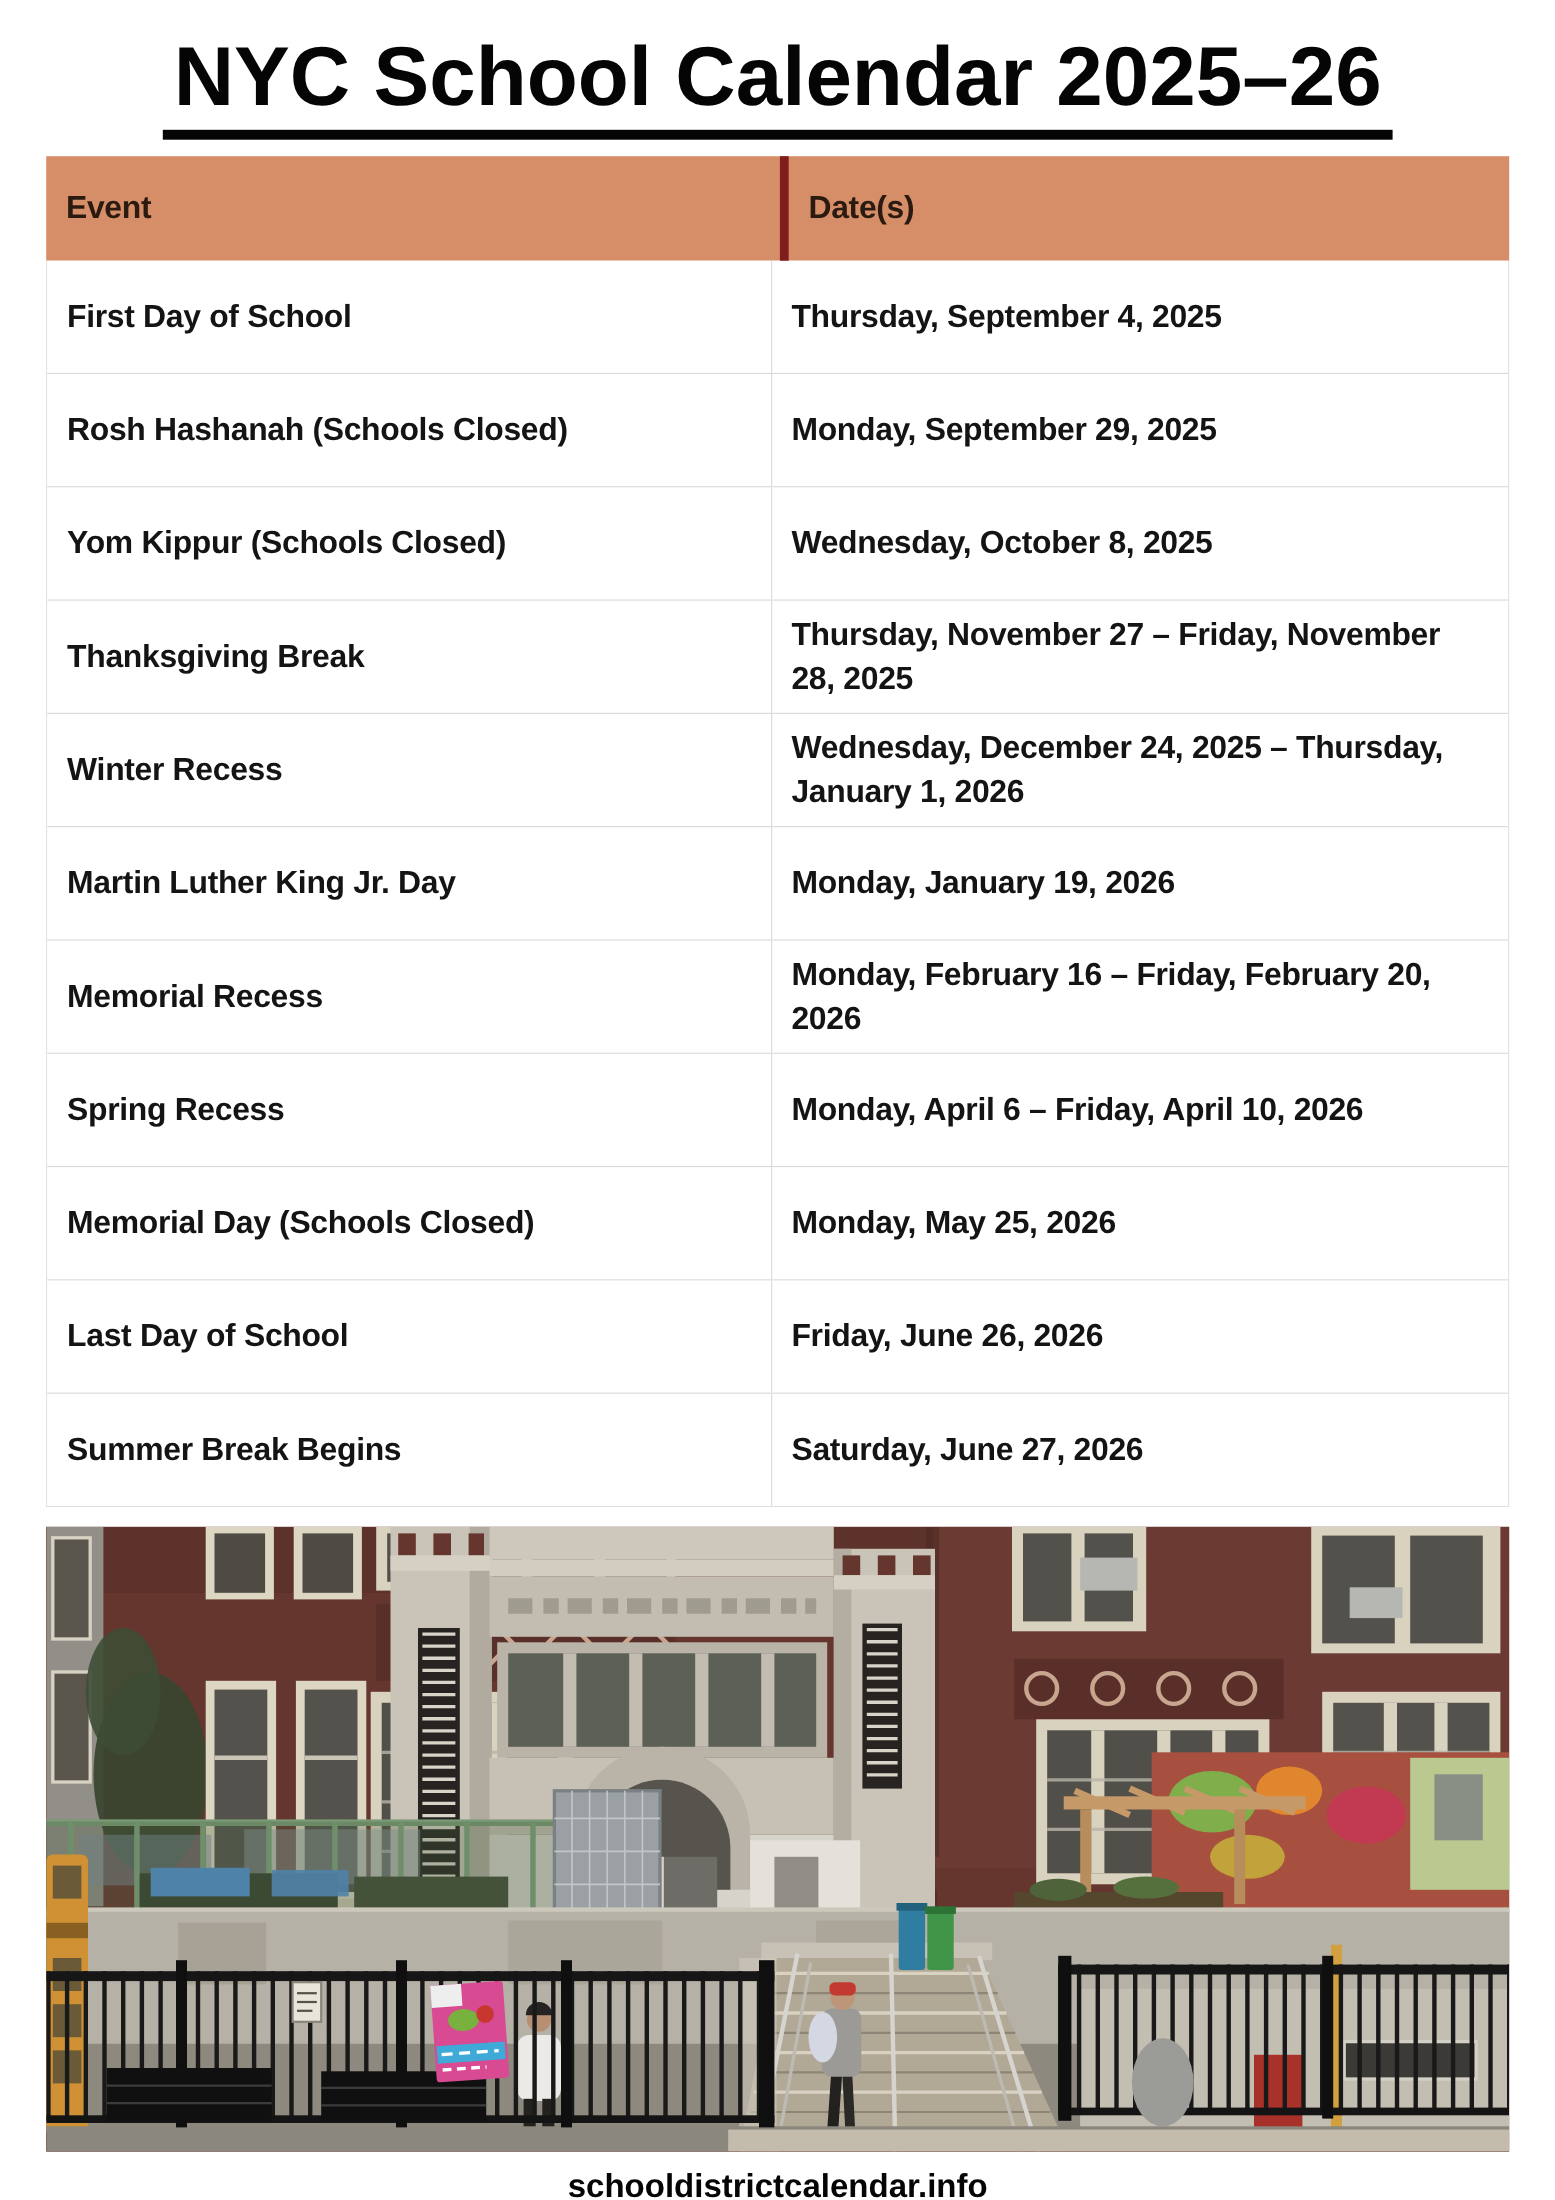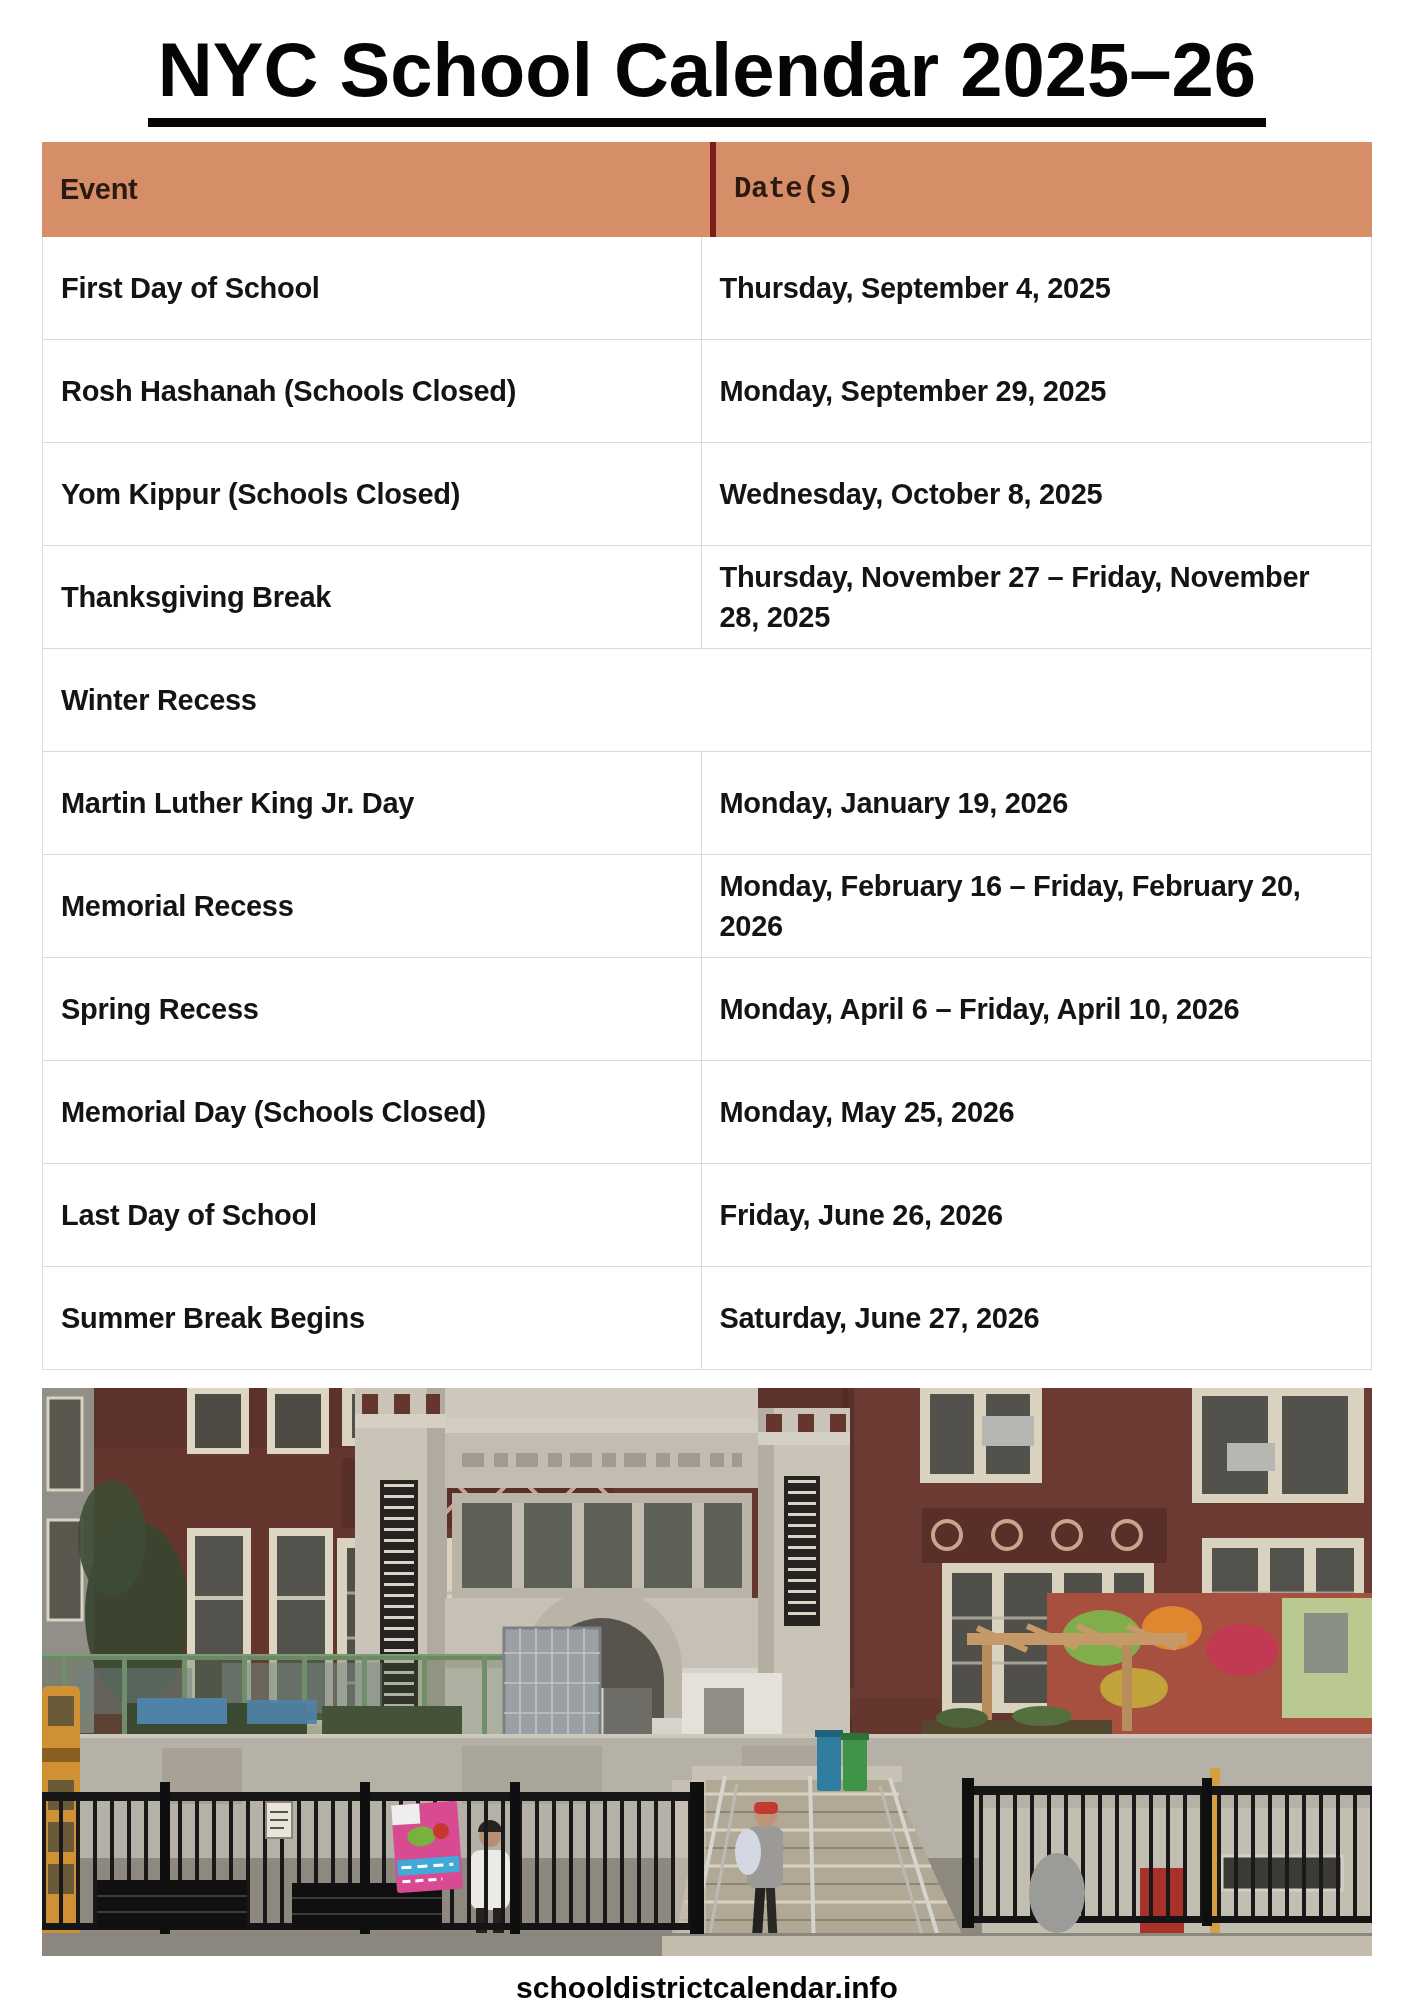--- a/index.html
+++ b/index.html
@@ -5,21 +5,21 @@
   html,body{margin:0;padding:0;background:#ffffff;}
   .page{position:relative;width:1414px;height:2000px;background:#fff;overflow:hidden;
         font-family:"Liberation Sans",sans-serif;color:#111;}
   .title-wrap{width:100%;text-align:center;margin:0;padding-top:31px;}
   h1.page-title{display:inline-block;margin:0;font-size:76px;font-weight:bold;letter-spacing:0;
         line-height:1.02;color:#050505;border-bottom:9px solid #050505;padding:0 10px 9px 10px;}
   .cal-table{width:1330px;margin:15px 0 0 42px;border-collapse:collapse;}
   .thead{display:flex;background:#D68E69;height:95px;gap:12px;}
   .th{flex:1 1 50%;display:flex;align-items:center;padding:0 18px;font-size:29px;font-weight:bold;
       color:#2B1A10;letter-spacing:-0.3px;}
-  .th + .th{border-left:6px solid #7f1d1d;font-family:Liberation Mono, monospace;}
+  .th + .th{border-left:8px solid #7f1d1d;}
   .tbody{border:1px solid #E0DEDB;border-top:none;}
   .tr{display:flex;min-height:102px;background:#fff;}
   .tr + .tr{border-top:1px solid #D9D9D9;}
   .td{display:flex;align-items:center;font-size:29px;font-weight:bold;color:#141414;
       line-height:1.38;letter-spacing:-0.3px;}
   .td.event{flex:1 1 50%;padding:10px 18px;}
   .td.dates{flex:1 1 50%;padding:10px 30px 10px 18px;border-left:1px solid #D9D9D9;}
   .photo-wrap{width:1330px;height:568px;margin:18px 0 0 42px;overflow:hidden;background:#64362e;}
   .photo-wrap svg{display:block;width:1330px;height:568px;}
   .footer{width:100%;text-align:center;margin-top:15px;font-size:30px;font-weight:bold;color:#050505;}
@@ -54,20 +54,21 @@
       <div class="td dates">Wednesday, October 8, 2025</div>
     </div>
 
     <div class="tr">
       <div class="td event">Thanksgiving Break</div>
       <div class="td dates">Thursday, November 27 – Friday, November 28, 2025</div>
     </div>
 
     <div class="tr">
       <div class="td event">Winter Recess</div>
+      <div class="td dates">Wednesday, December 24, 2025 – Thursday, January 1, 2026</div>
     </div>
 
     <div class="tr">
       <div class="td event">Martin Luther King Jr. Day</div>
       <div class="td dates">Monday, January 19, 2026</div>
     </div>
 
     <div class="tr">
       <div class="td event">Memorial Recess</div>
       <div class="td dates">Monday, February 16 – Friday, February 20, 2026</div>

